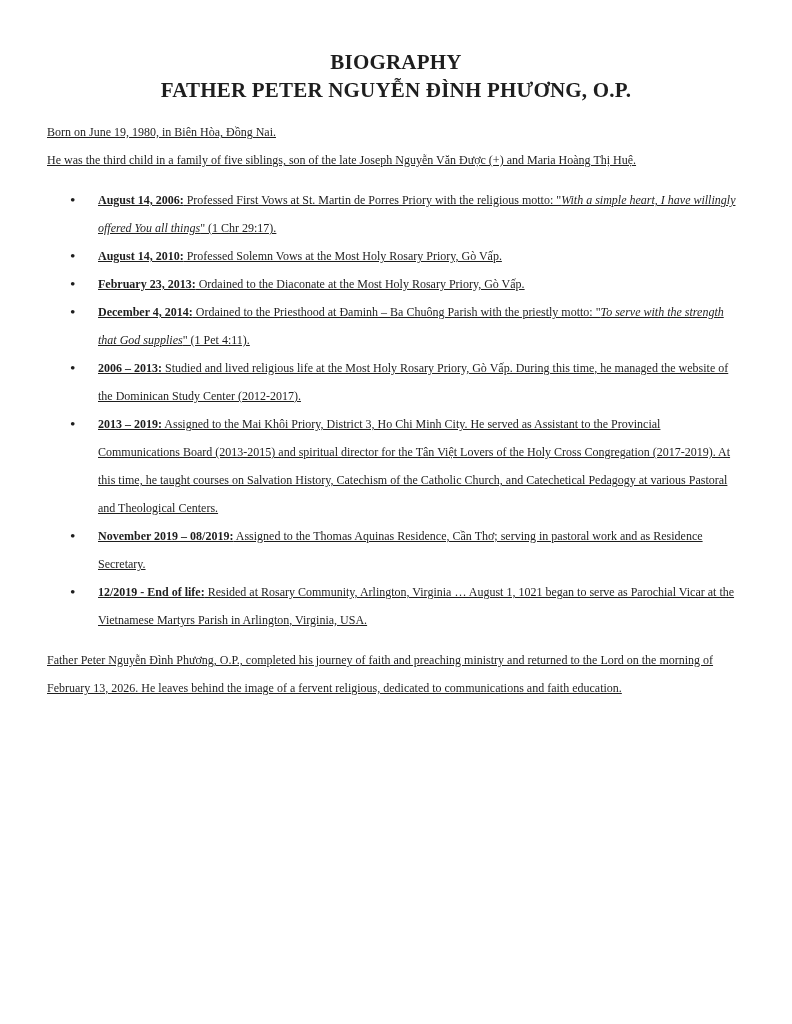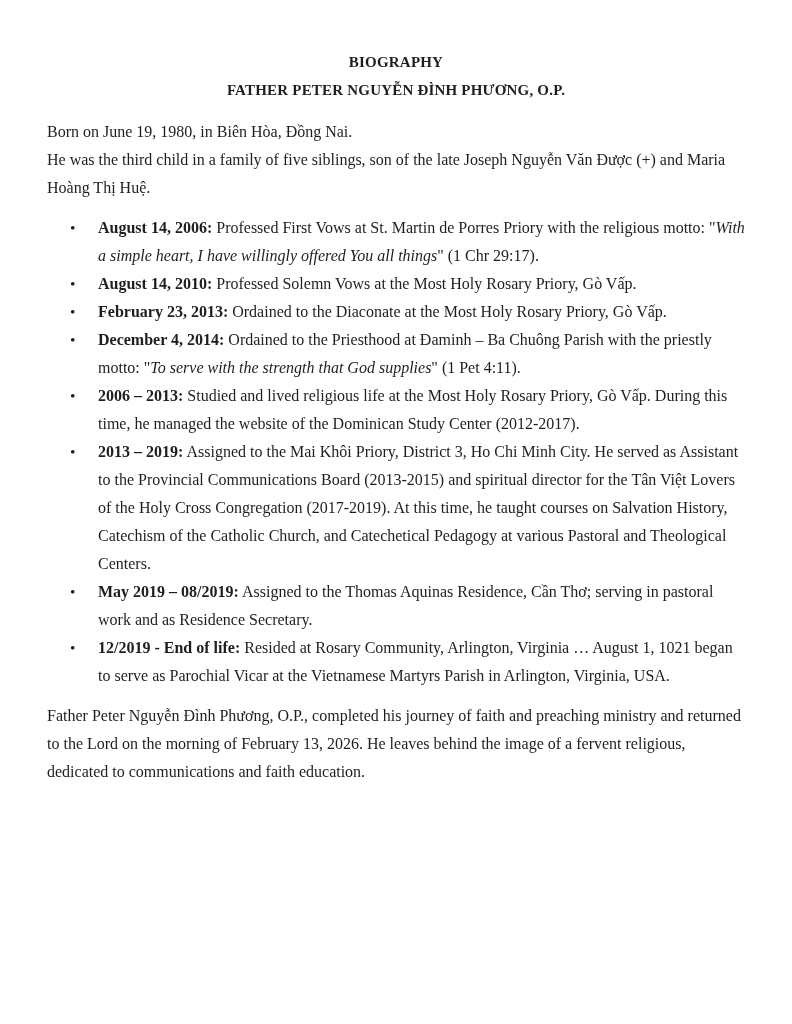--- a/index.html
+++ b/index.html
@@ -18,28 +18,29 @@
     box-sizing: border-box;
     width: 792px;
     height: 1024px;
     padding: 48px 47px 0 47px;
     background: #ffffff;
   }
   .doc-title,
   .doc-subtitle {
     margin: 0;
     text-align: center;
-    font-size: 15px;
+    font-size: 21px;
     line-height: 28px;
     font-weight: bold;
     letter-spacing: 0.2px;
   }
   .body-text {
-    font-size: 16px;
+    font-size: 12px;
     line-height: 28px;
+    text-decoration: underline;
   }
   .intro-first {
     margin: 14px 0 0 0;
   }
   .intro-rest {
     margin: 0;
   }
   ul.timeline {
     margin: 12px 0 0 0;
     padding: 0;
@@ -79,19 +80,19 @@
 
   <p class="body-text intro-rest">He was the third child in a family of five siblings, son of the late Joseph Nguyễn Văn Được (+) and Maria Hoàng Thị Huệ.</p>
 
   <ul class="timeline body-text" id="timeline-list">
       <li><span class="seg-bold">August 14, 2006:</span><span class="seg-normal"> Professed First Vows at St. Martin de Porres Priory with the religious motto: "</span><span class="seg-italic">With a simple heart, I have willingly offered You all things</span><span class="seg-normal">" (1 Chr 29:17).</span></li>
       <li><span class="seg-bold">August 14, 2010:</span><span class="seg-normal"> Professed Solemn Vows at the Most Holy Rosary Priory, Gò Vấp.</span></li>
       <li><span class="seg-bold">February 23, 2013:</span><span class="seg-normal"> Ordained to the Diaconate at the Most Holy Rosary Priory, Gò Vấp.</span></li>
       <li><span class="seg-bold">December 4, 2014:</span><span class="seg-normal"> Ordained to the Priesthood at Đaminh – Ba Chuông Parish with the priestly motto: "</span><span class="seg-italic">To serve with the strength that God supplies</span><span class="seg-normal">" (1 Pet 4:11).</span></li>
       <li><span class="seg-bold">2006 – 2013:</span><span class="seg-normal"> Studied and lived religious life at the Most Holy Rosary Priory, Gò Vấp. During this time, he managed the website of the Dominican Study Center (2012-2017).</span></li>
       <li><span class="seg-bold">2013 – 2019:</span><span class="seg-normal"> Assigned to the Mai Khôi Priory, District 3, Ho Chi Minh City. He served as Assistant to the Provincial Communications Board (2013-2015) and spiritual director for the Tân Việt Lovers of the Holy Cross Congregation (2017-2019). At this time, he taught courses on Salvation History, Catechism of the Catholic Church, and Catechetical Pedagogy at various Pastoral and Theological Centers.</span></li>
-      <li><span class="seg-bold">May 2019 – 08/2019:</span><span class="seg-normal"> Assigned to the Thomas Aquinas Residence, Cần Thơ; serving in pastoral work and as Residence Secretary.</span></li>
+      <li><span class="seg-bold">November 2019 – 08/2019:</span><span class="seg-normal"> Assigned to the Thomas Aquinas Residence, Cần Thơ; serving in pastoral work and as Residence Secretary.</span></li>
       <li><span class="seg-bold">12/2019 - End of life:</span><span class="seg-normal"> Resided at Rosary Community, Arlington, Virginia … August 1, 1021 began to serve as Parochial Vicar at the Vietnamese Martyrs Parish in Arlington, Virginia, USA.</span></li>
     </ul>
 
   <p class="body-text closing">Father Peter Nguyễn Đình Phương, O.P., completed his journey of faith and preaching ministry and returned to the Lord on the morning of February 13, 2026. He leaves behind the image of a fervent religious, dedicated to communications and faith education.</p>
 
 </div>
 
 </body></html>

